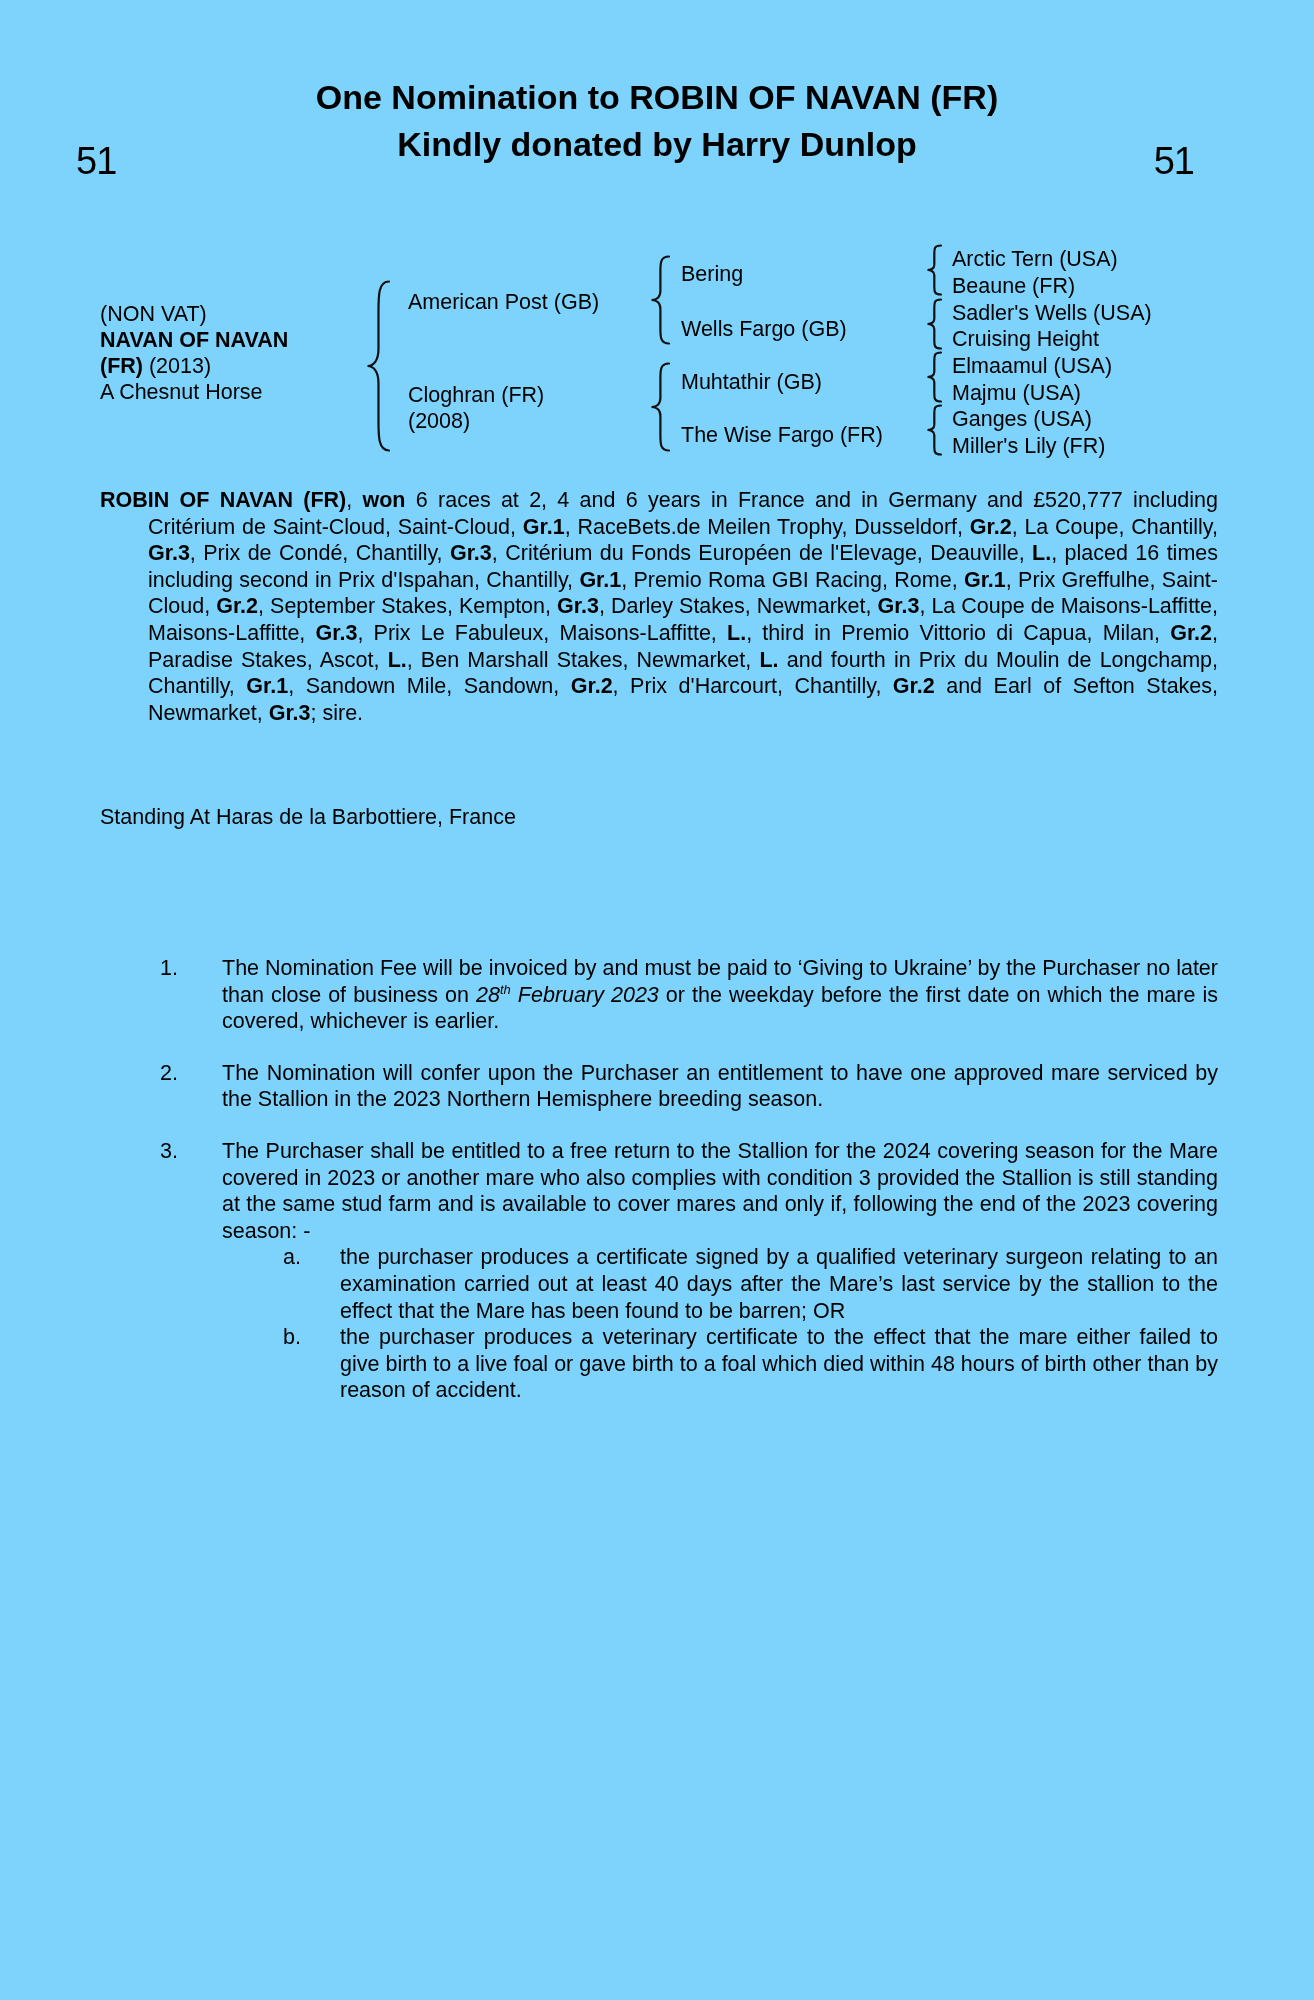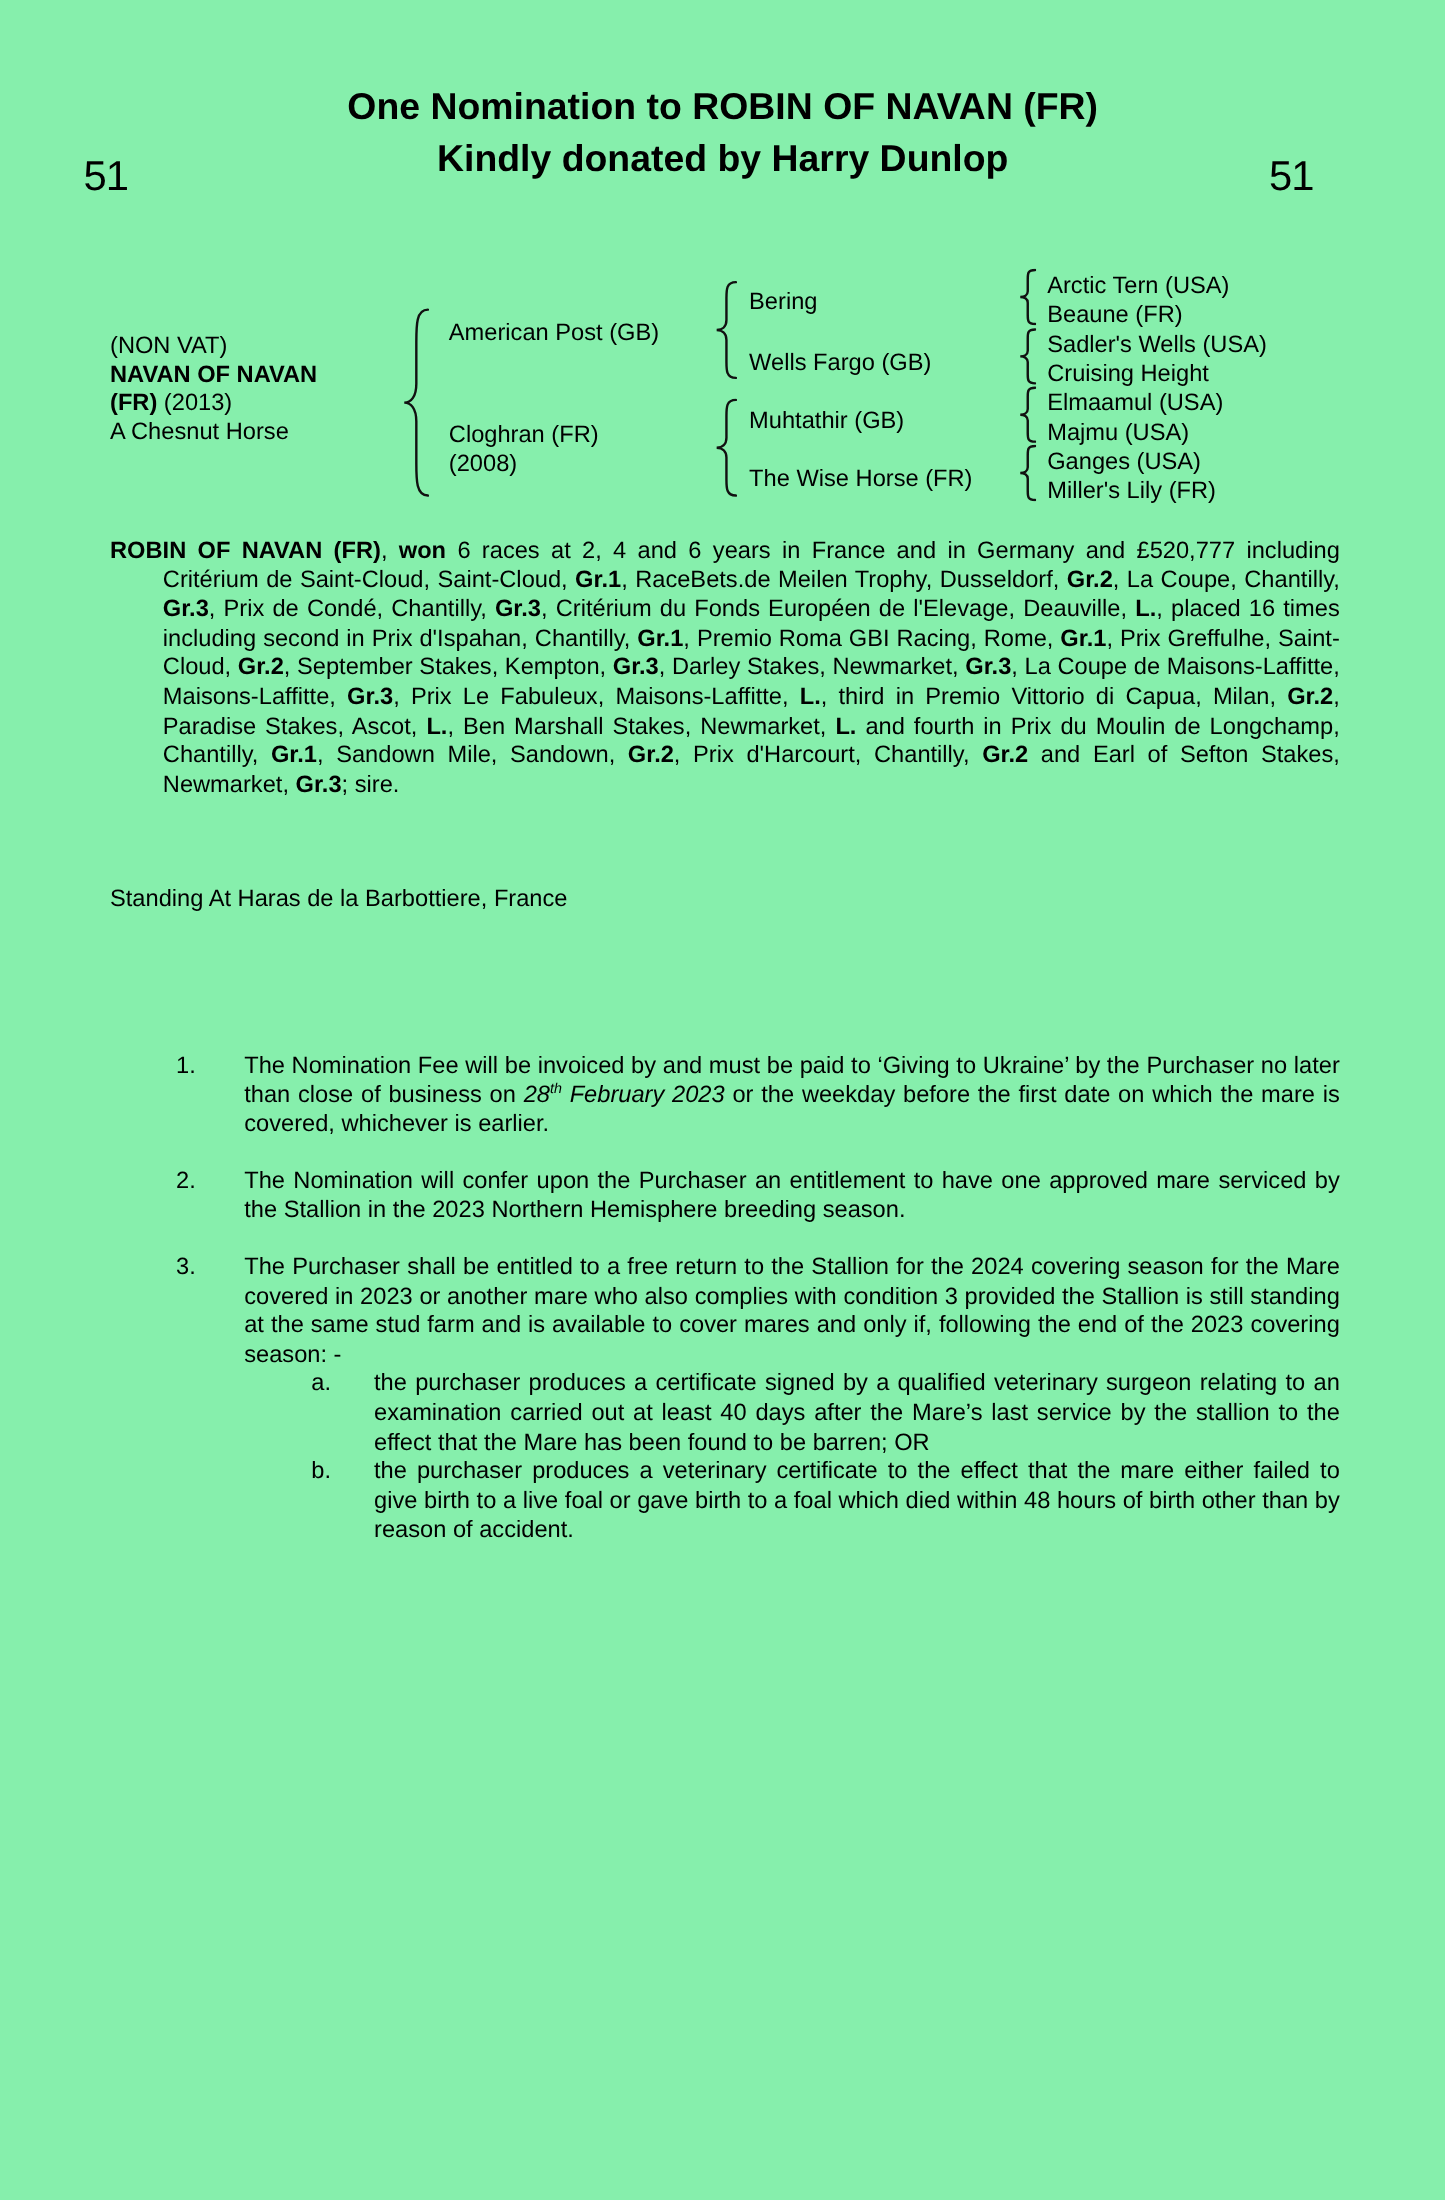--- a/index.html
+++ b/index.html
@@ -1,20 +1,20 @@
 <!DOCTYPE html>
 <html><head>
 <meta charset="utf-8">
 <style>
   html, body { margin: 0; padding: 0; background: #ffffff; }
   .page {
     position: relative;
     width: 1314px;
     height: 2000px;
-    background: #86efac;
+    background: #7dd3fc;
     color: #000000;
     font-family: "Liberation Sans", "DejaVu Sans", sans-serif;
     overflow: hidden;
   }
   .header {
     position: absolute;
     top: 74px; left: 0; width: 100%;
     text-align: center;
     font-weight: 700;
     font-size: 34px;
@@ -105,21 +105,21 @@
     <svg class="brace" style="left:650px; top:255px;" width="20" height="90" viewBox="0 0 20 90">
         <path d="M 19 1.5 C 10.4 1.5 10.4 8.1 10.4 16.2 L 10.4 36 C 10.4 42.3 6.24 45 1.5 45 C 6.24 45 10.4 47.7 10.4 54 L 10.4 73.8 C 10.4 81.9 10.4 88.5 19 88.5" fill="none" stroke="#111111" stroke-width="2.2" stroke-linecap="round"></path>
       </svg>
     <svg class="brace" style="left:650px; top:362px;" width="20" height="90" viewBox="0 0 20 90">
         <path d="M 19 1.5 C 10.4 1.5 10.4 8.1 10.4 16.2 L 10.4 36 C 10.4 42.3 6.24 45 1.5 45 C 6.24 45 10.4 47.7 10.4 54 L 10.4 73.8 C 10.4 81.9 10.4 88.5 19 88.5" fill="none" stroke="#111111" stroke-width="2.2" stroke-linecap="round"></path>
       </svg>
 
     <div class="ped-text gen2" style="top:261px;">Bering</div>
     <div class="ped-text gen2" style="top:316px;">Wells Fargo (GB)</div>
     <div class="ped-text gen2" style="top:369px;">Muhtathir (GB)</div>
-    <div class="ped-text gen2" style="top:422px;">The Wise Horse (FR)</div>
+    <div class="ped-text gen2" style="top:422px;">The Wise Fargo (FR)</div>
 
     <svg class="brace" style="left:926px; top:244px;" width="16" height="52" viewBox="0 0 16 52">
         <path d="M 15 1.5 C 8.32 1.5 8.32 4.68 8.32 9.36 L 8.32 20.8 C 8.32 24.439999999999998 4.992 26 1.5 26 C 4.992 26 8.32 27.560000000000002 8.32 31.2 L 8.32 42.64 C 8.32 47.32 8.32 50.5 15 50.5" fill="none" stroke="#111111" stroke-width="2.2" stroke-linecap="round"></path>
       </svg>
     <svg class="brace" style="left:926px; top:298px;" width="16" height="52" viewBox="0 0 16 52">
         <path d="M 15 1.5 C 8.32 1.5 8.32 4.68 8.32 9.36 L 8.32 20.8 C 8.32 24.439999999999998 4.992 26 1.5 26 C 4.992 26 8.32 27.560000000000002 8.32 31.2 L 8.32 42.64 C 8.32 47.32 8.32 50.5 15 50.5" fill="none" stroke="#111111" stroke-width="2.2" stroke-linecap="round"></path>
       </svg>
     <svg class="brace" style="left:926px; top:351px;" width="16" height="52" viewBox="0 0 16 52">
         <path d="M 15 1.5 C 8.32 1.5 8.32 4.68 8.32 9.36 L 8.32 20.8 C 8.32 24.439999999999998 4.992 26 1.5 26 C 4.992 26 8.32 27.560000000000002 8.32 31.2 L 8.32 42.64 C 8.32 47.32 8.32 50.5 15 50.5" fill="none" stroke="#111111" stroke-width="2.2" stroke-linecap="round"></path>
       </svg>

